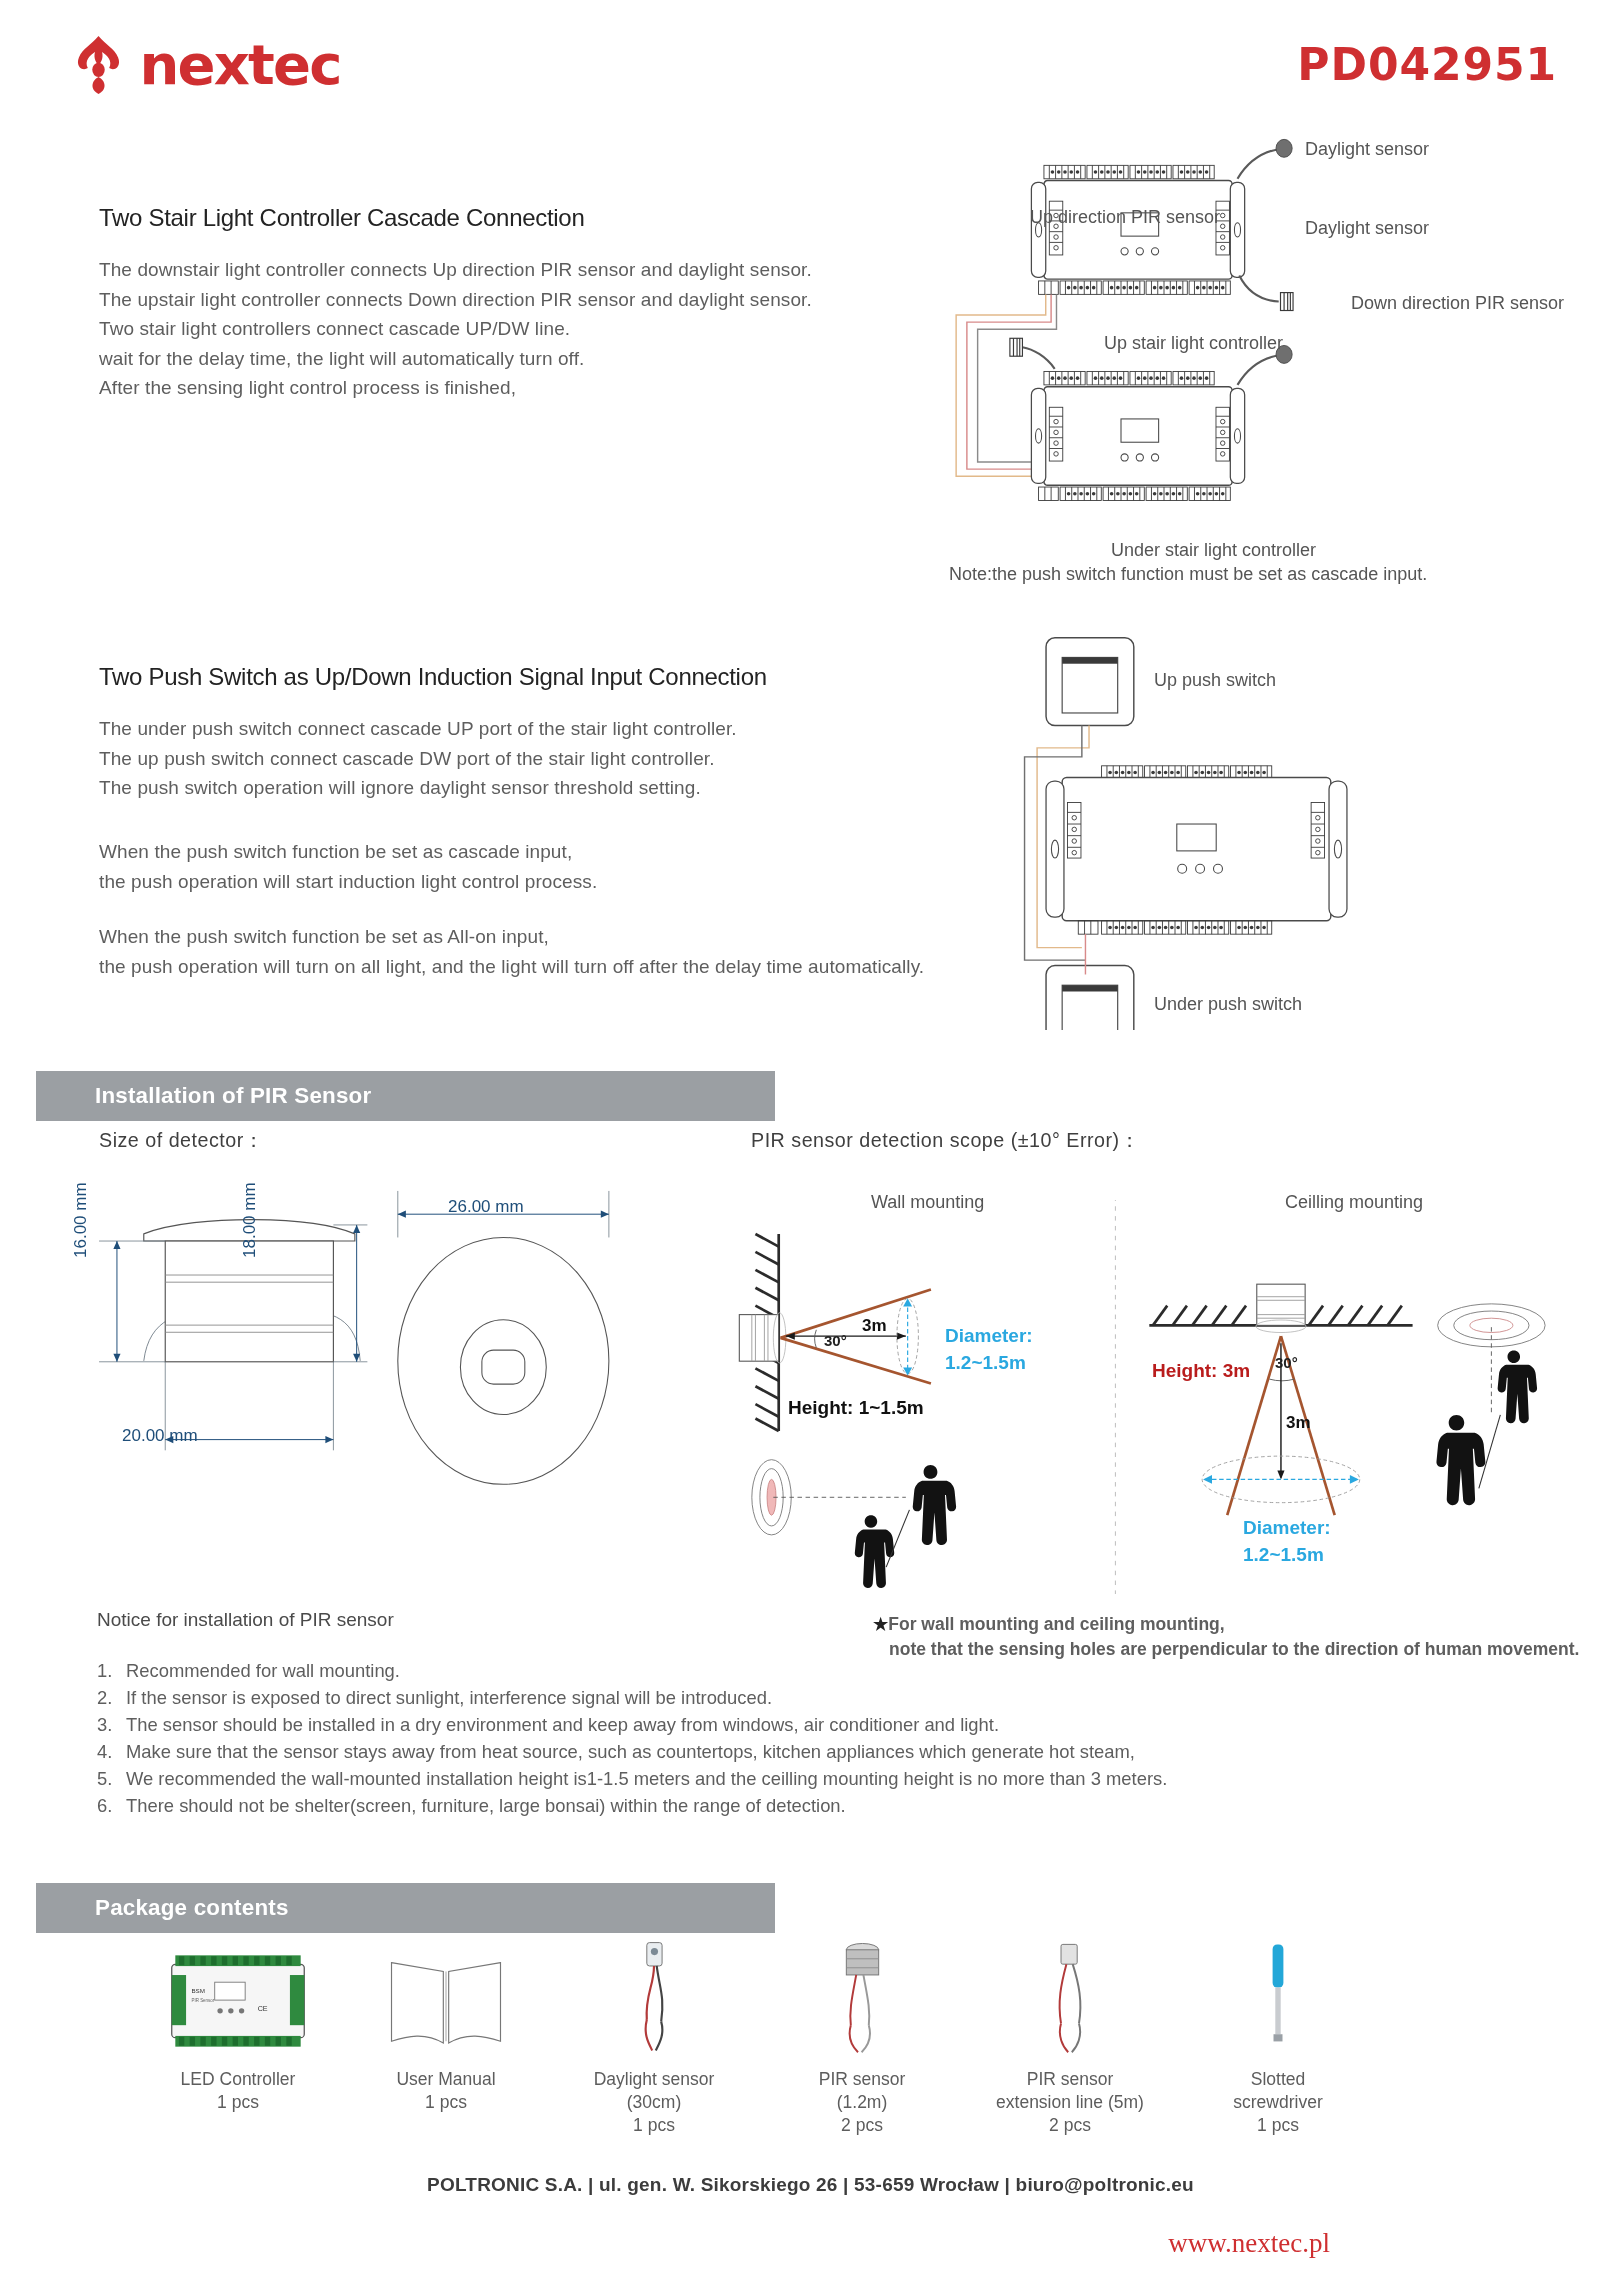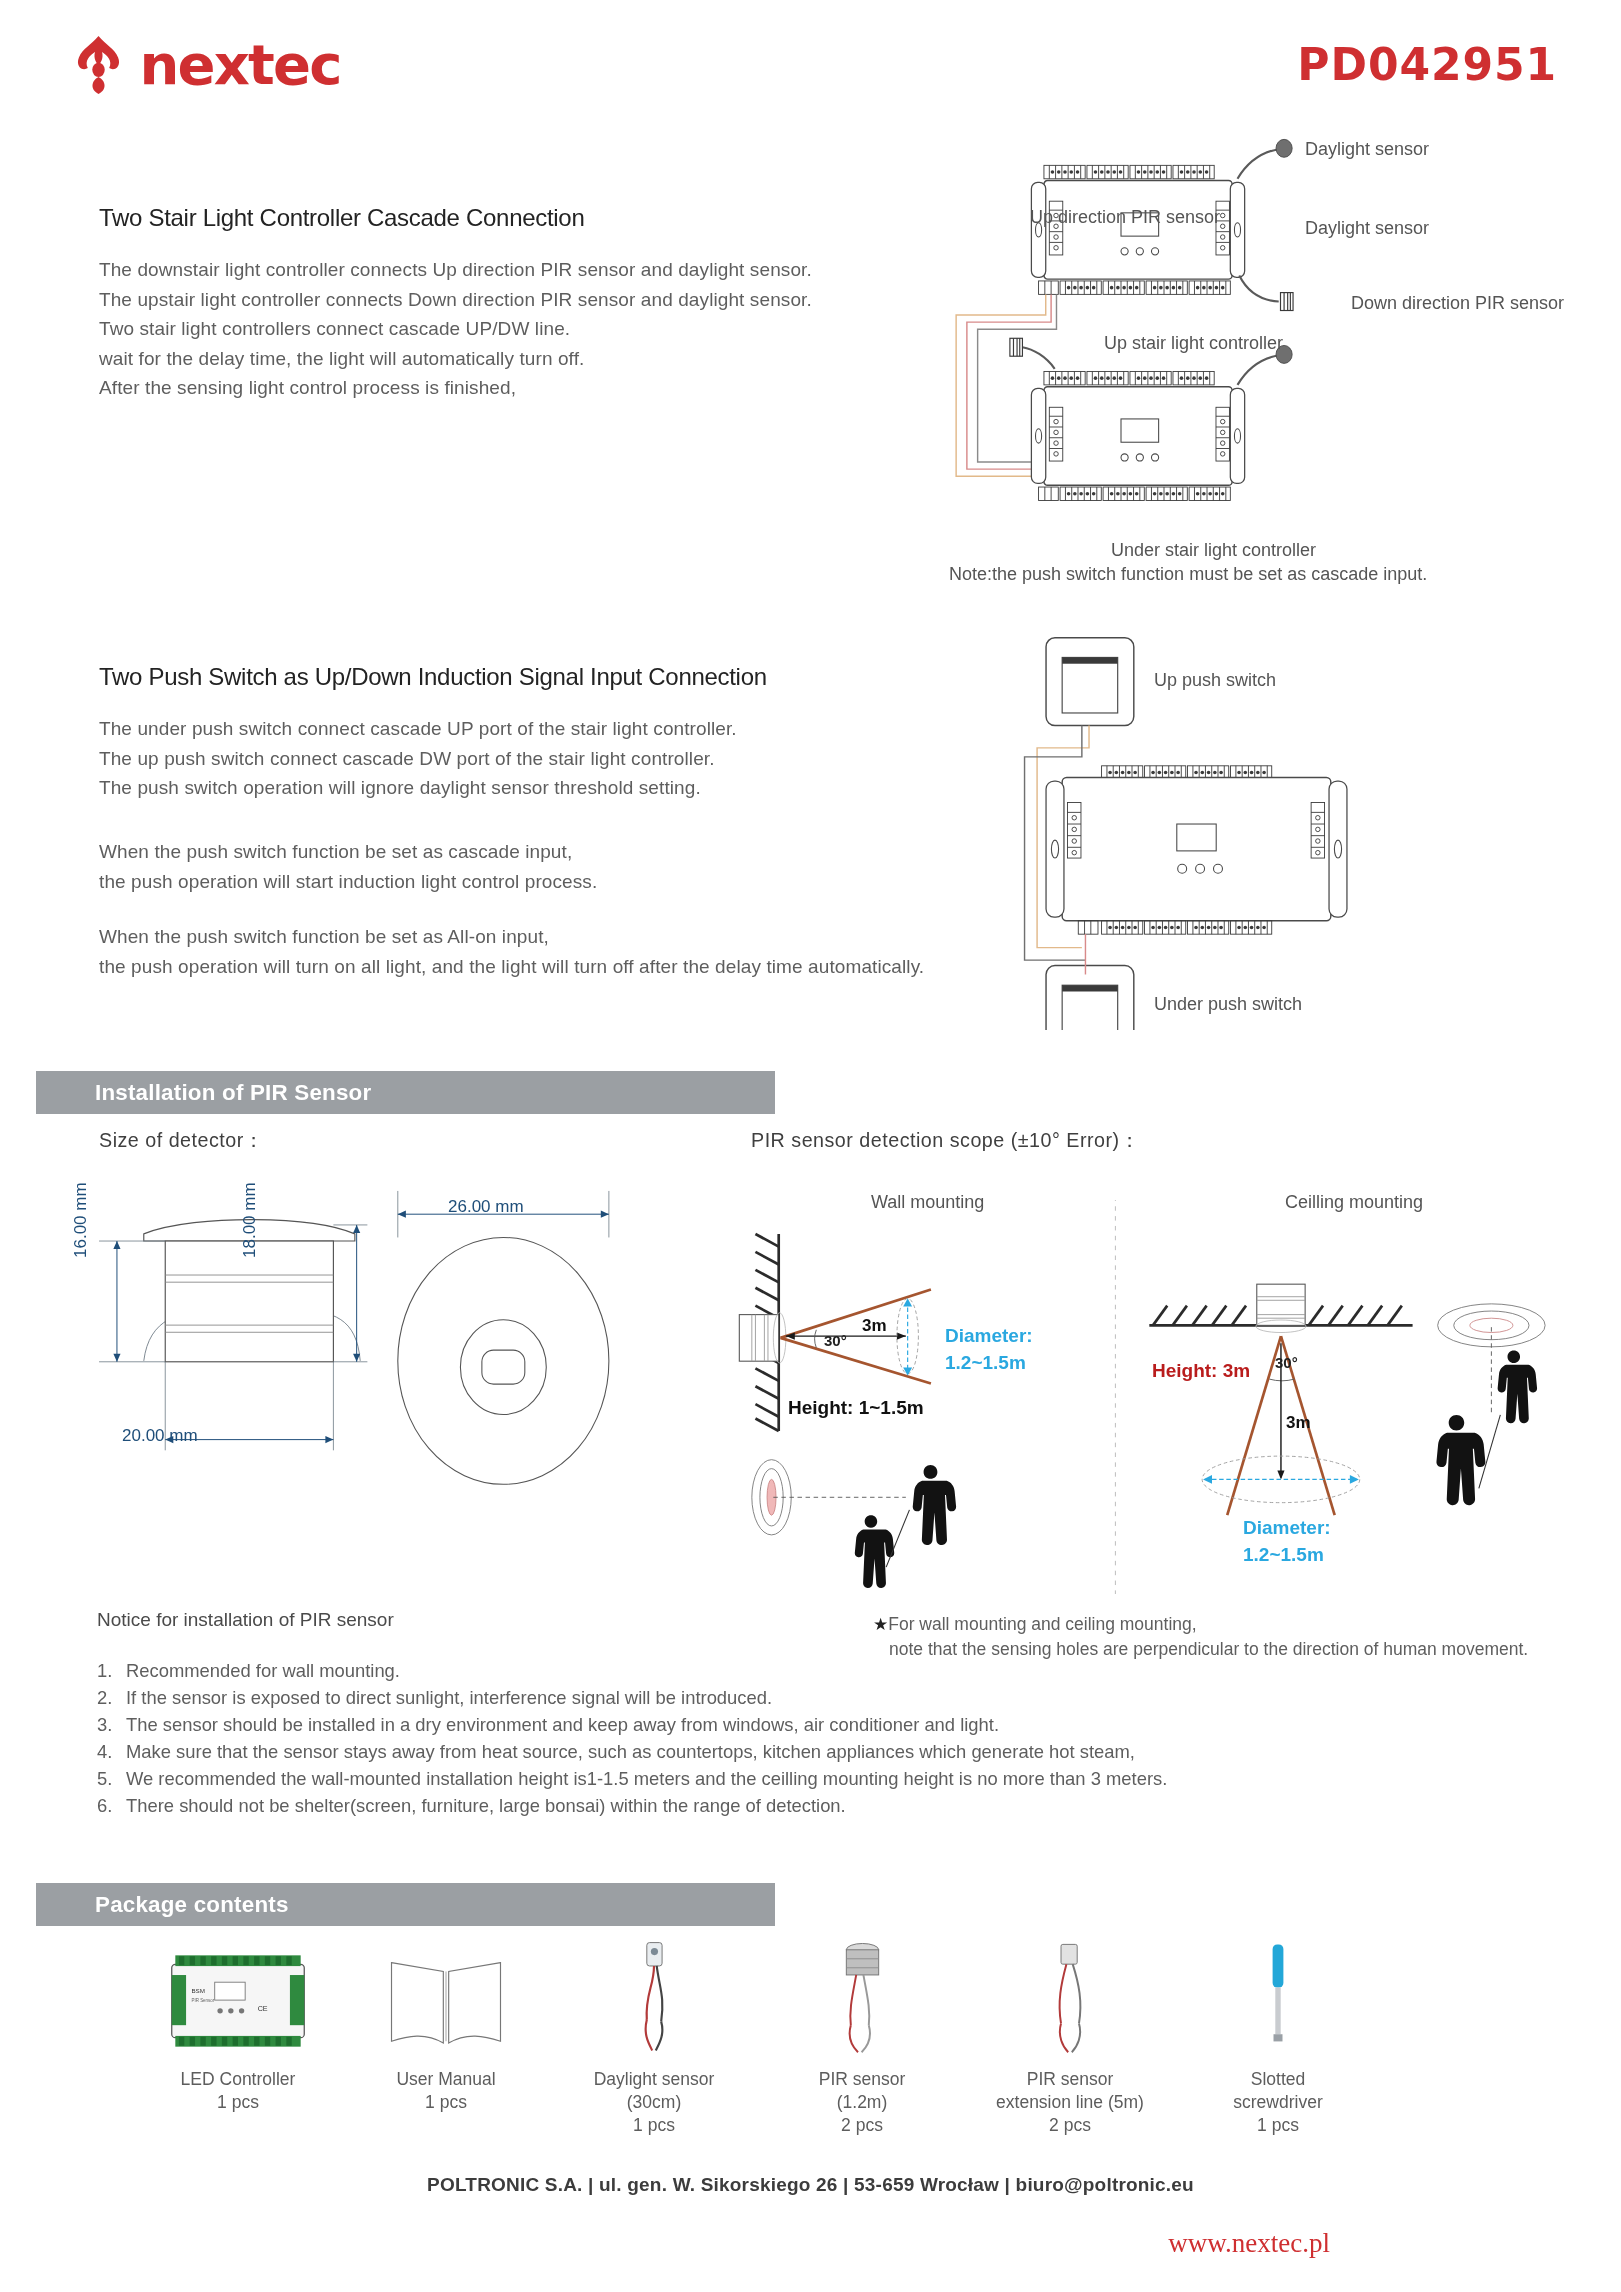--- a/index.html
+++ b/index.html
@@ -30,21 +30,21 @@
   .s1-body  { position:absolute; left:99px; top:255px; width:806px; }
 
   
   .s2-title { position:absolute; left:99px; top:663px; }
   .s2-body  { position:absolute; left:99px; top:714px; width:940px; }
   .s2-body2 { position:absolute; left:99px; top:837px; width:940px; }
   .s2-body3 { position:absolute; left:99px; top:922px; width:940px; }
 
   
   .banner {
-    position:absolute; left:36px; width:739px; height:43px;
+    position:absolute; left:36px; width:739px; height:50px;
     background:#9b9fa3; display:flex; align-items:center;
   }
   .banner span {
     margin-left:59px; color:#ffffff; font-size:22.4px; font-weight:bold;
     letter-spacing:0.2px; font-family:"Liberation Sans", sans-serif;
   }
   .banner-pir { top:1071px; }
   .banner-pkg { top:1883px; }
 
   
@@ -55,21 +55,21 @@
   .svgbox { position:absolute; }
 
   
   .notice-head { position:absolute; left:97px; top:1609px; font-size:19px; color:#4a4a4a; }
   .notice-list { position:absolute; left:97px; top:1657px; width:1272px; }
   .notice-list .li { font-size:18.4px; color:#5e5e5e; line-height:27px; display:flex; }
   .notice-list .li .num { width:29px; flex:0 0 29px; }
   .notice-list .li .txt { flex:1; }
   .notice-list .cont { font-size:18.4px; color:#5e5e5e; line-height:27px; padding-left:39px; }
 
-  .star-note { position:absolute; left:873px; top:1612px; width:716px; }
+  .star-note { position:absolute; left:873px; top:1612px; width:716px;font-weight:bold; }
   .star-note .l1 { font-size:17.5px; color:#5e5e5e; line-height:25px; }
   .star-note .l2 { font-size:17.5px; color:#5e5e5e; line-height:25px; padding-left:16px; }
   .star-glyph { color:#222; font-size:17px; }
 
   
   .pkg-row { position:absolute; left:134px; top:1939px; width:1361px; display:flex; }
   .pkg-item { width:208px; display:flex; flex-direction:column; align-items:center; }
   .pkg-art { height:115px; display:flex; align-items:flex-end; justify-content:center; }
   .pkg-cap { margin-top:14.3px; text-align:center; font-size:17.5px; color:#5d5d5d; line-height:23px; }
 

